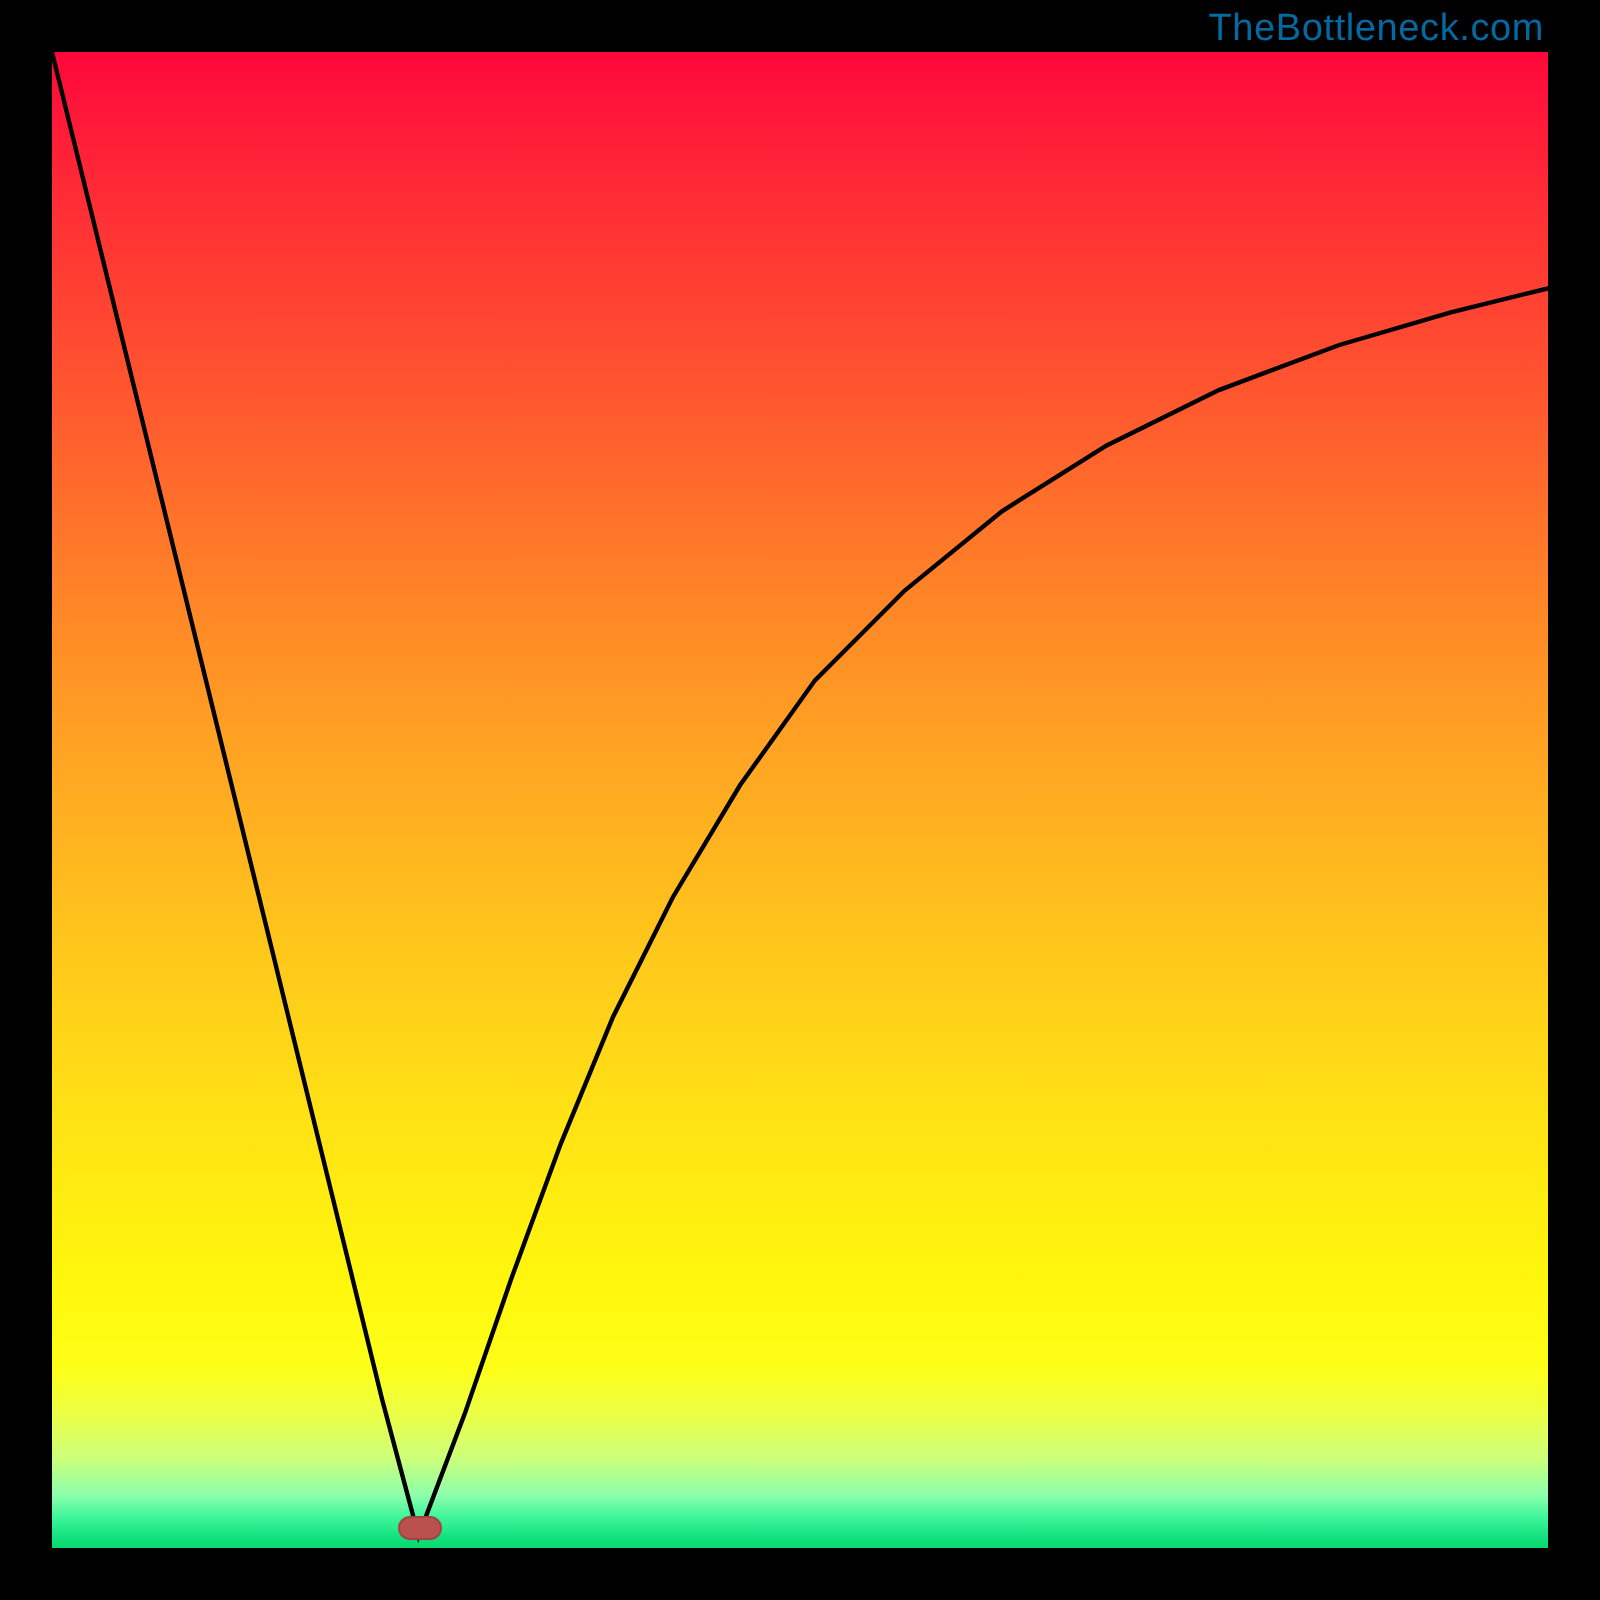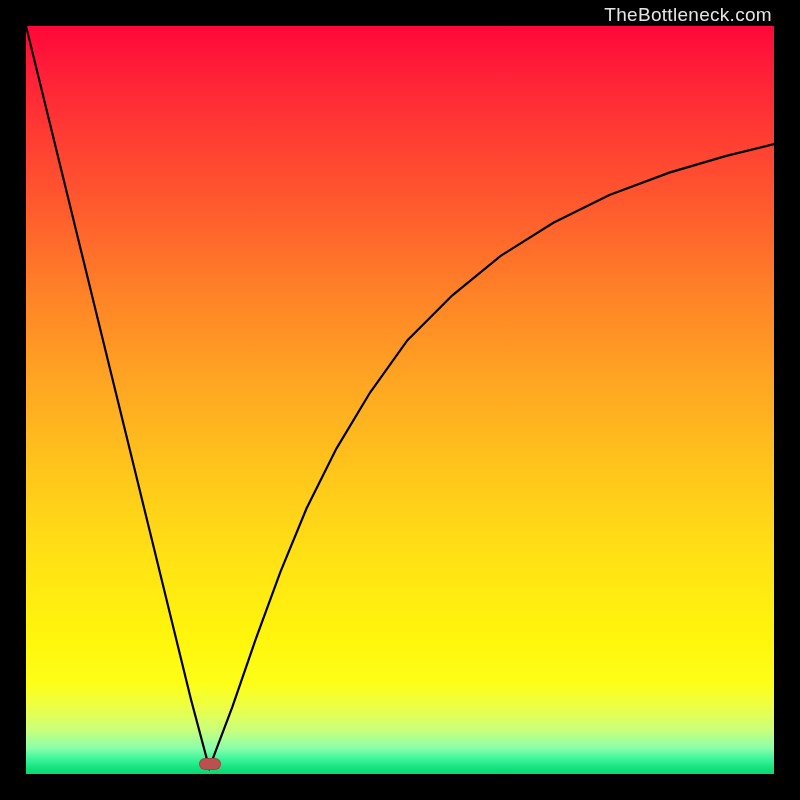--- a/index.html
+++ b/index.html
@@ -41,21 +41,21 @@
       #0ad76d 100%
     );
   }
   .watermark {
     position: absolute;
     top: 4px;
     right: 28px;
     font-family: Arial, Helvetica, sans-serif;
     font-size: 19px;
     font-weight: 500;
-    color: #e5e5e5;
+    color: #0369a1;
     letter-spacing: 0.3px;
   }
   .blob {
     position: absolute;
     width: 22px;
     height: 12px;
     background: #bb514f;
     border: 1px solid rgba(0,0,0,0.15);
     border-radius: 6px;
     transform: translate(-50%, -50%);

